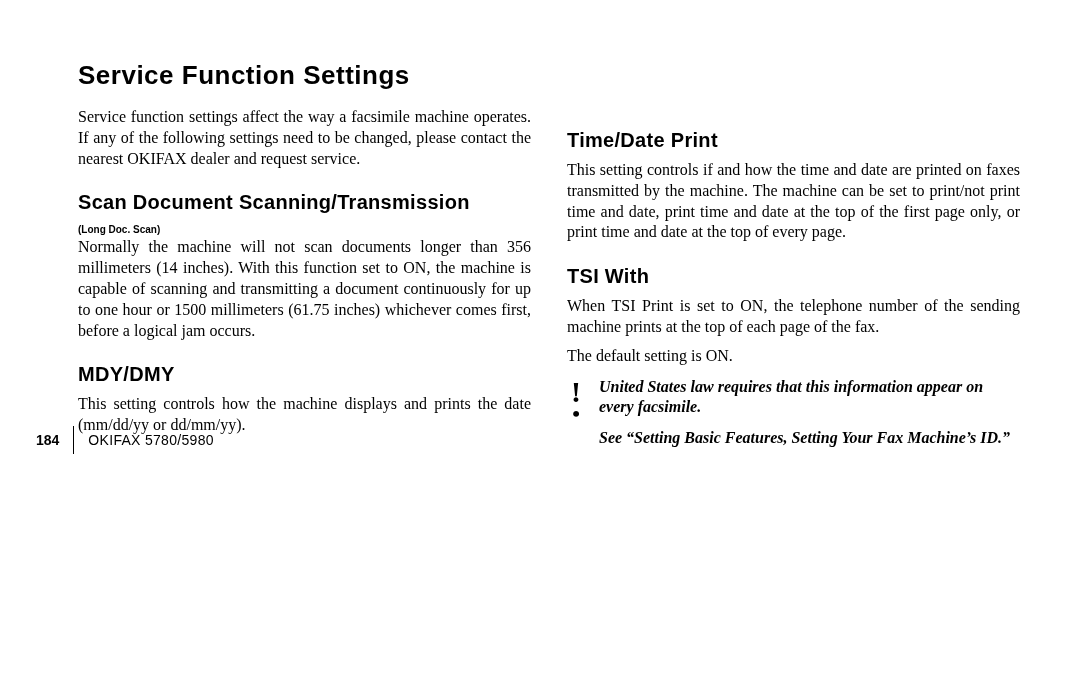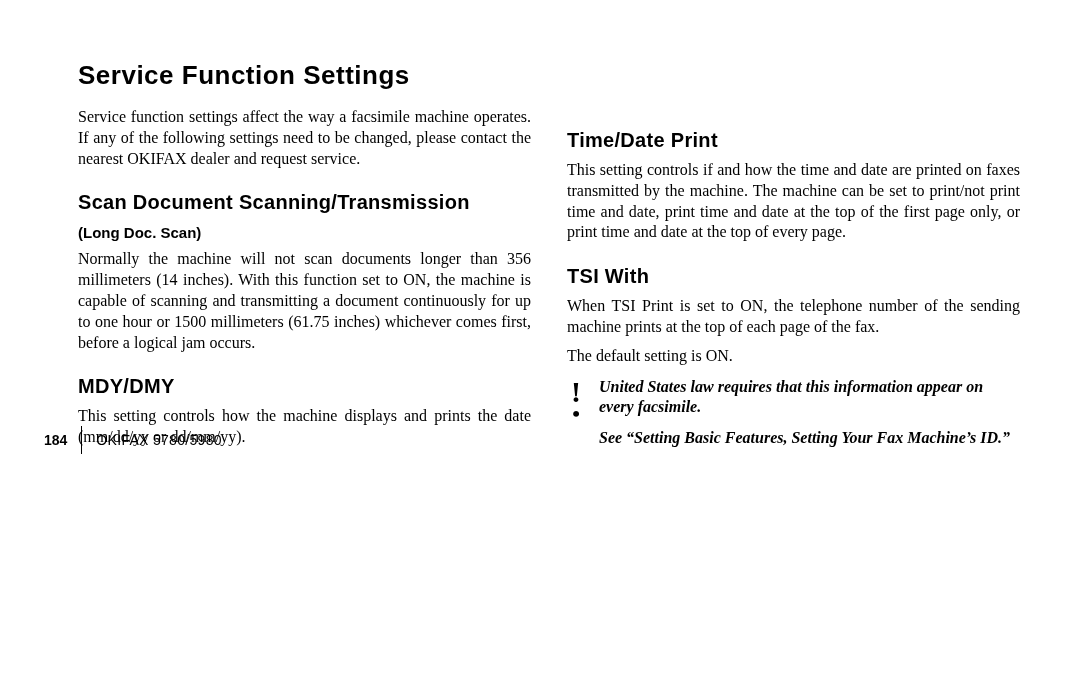--- a/index.html
+++ b/index.html
@@ -35,22 +35,22 @@
   h2.section {
     font-family: Arial, Helvetica, sans-serif;
     font-weight: 900;
     font-size: 20px;
     margin: 22px 0 8px 0;
     letter-spacing: 0.3px;
   }
   h3.subsection {
     font-family: Arial, Helvetica, sans-serif;
     font-weight: 900;
-    font-size: 15px;
-    margin: 10px 0 8px 0;
+    font-size: 10px;
+    margin: 10px 0 2px 0;
   }
   p.body {
     font-size: 16px;
     line-height: 1.3;
     margin: 0 0 8px 0;
     text-align: justify;
   }
   .note-row {
     display: flex;
     align-items: flex-start;
@@ -77,21 +77,21 @@
     font-style: italic;
     font-weight: bold;
     font-size: 16px;
     line-height: 1.3;
   }
   .note-text p {
     margin: 0 0 10px 0;
   }
   .footer {
     position: absolute;
-    left: 44px;
+    left: 36px;
     bottom: 42px;
     display: flex;
     align-items: center;
     font-family: Arial, Helvetica, sans-serif;
     font-size: 14px;
   }
   .footer .pageno {
     font-weight: 900;
     padding-right: 14px;
   }

